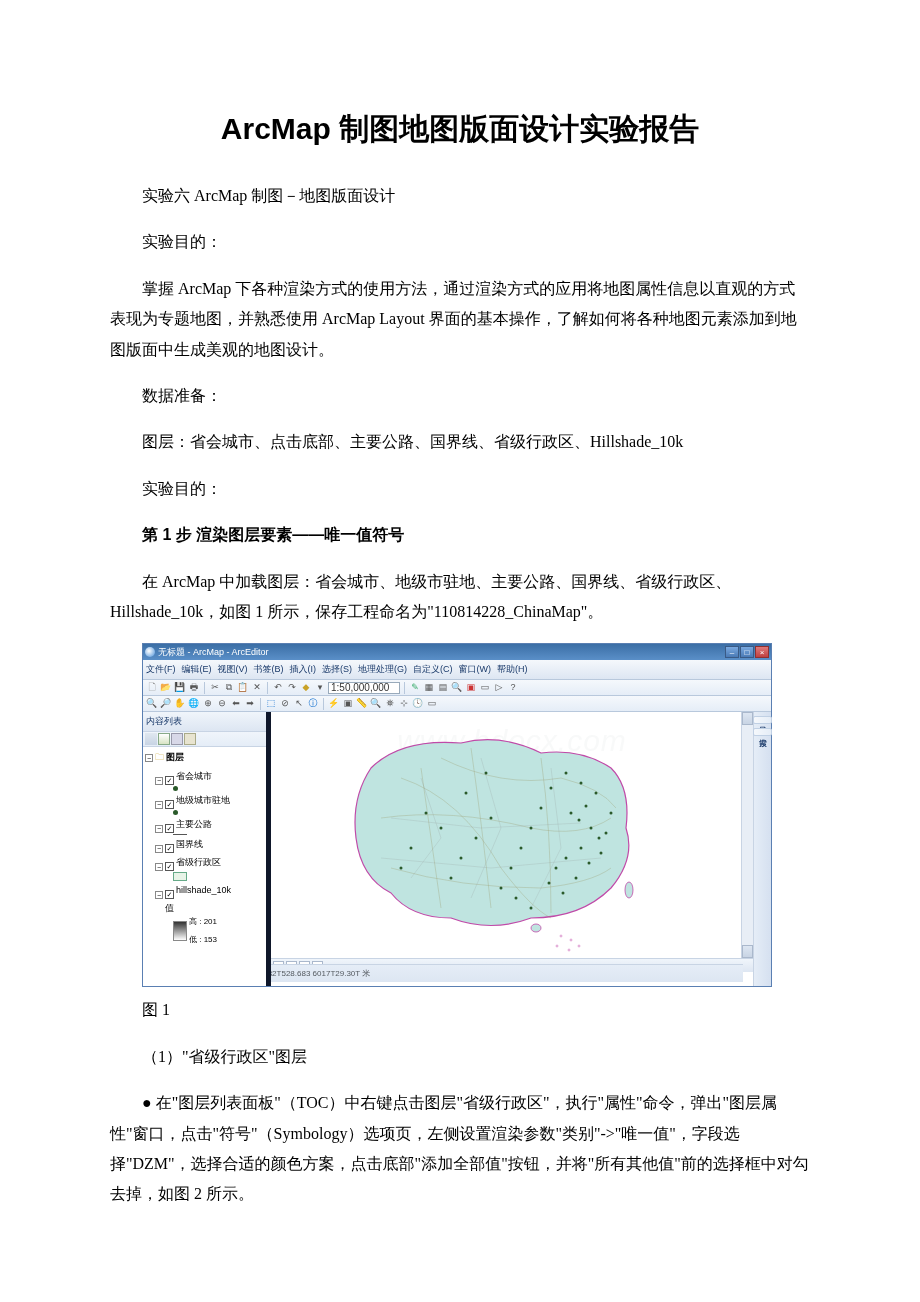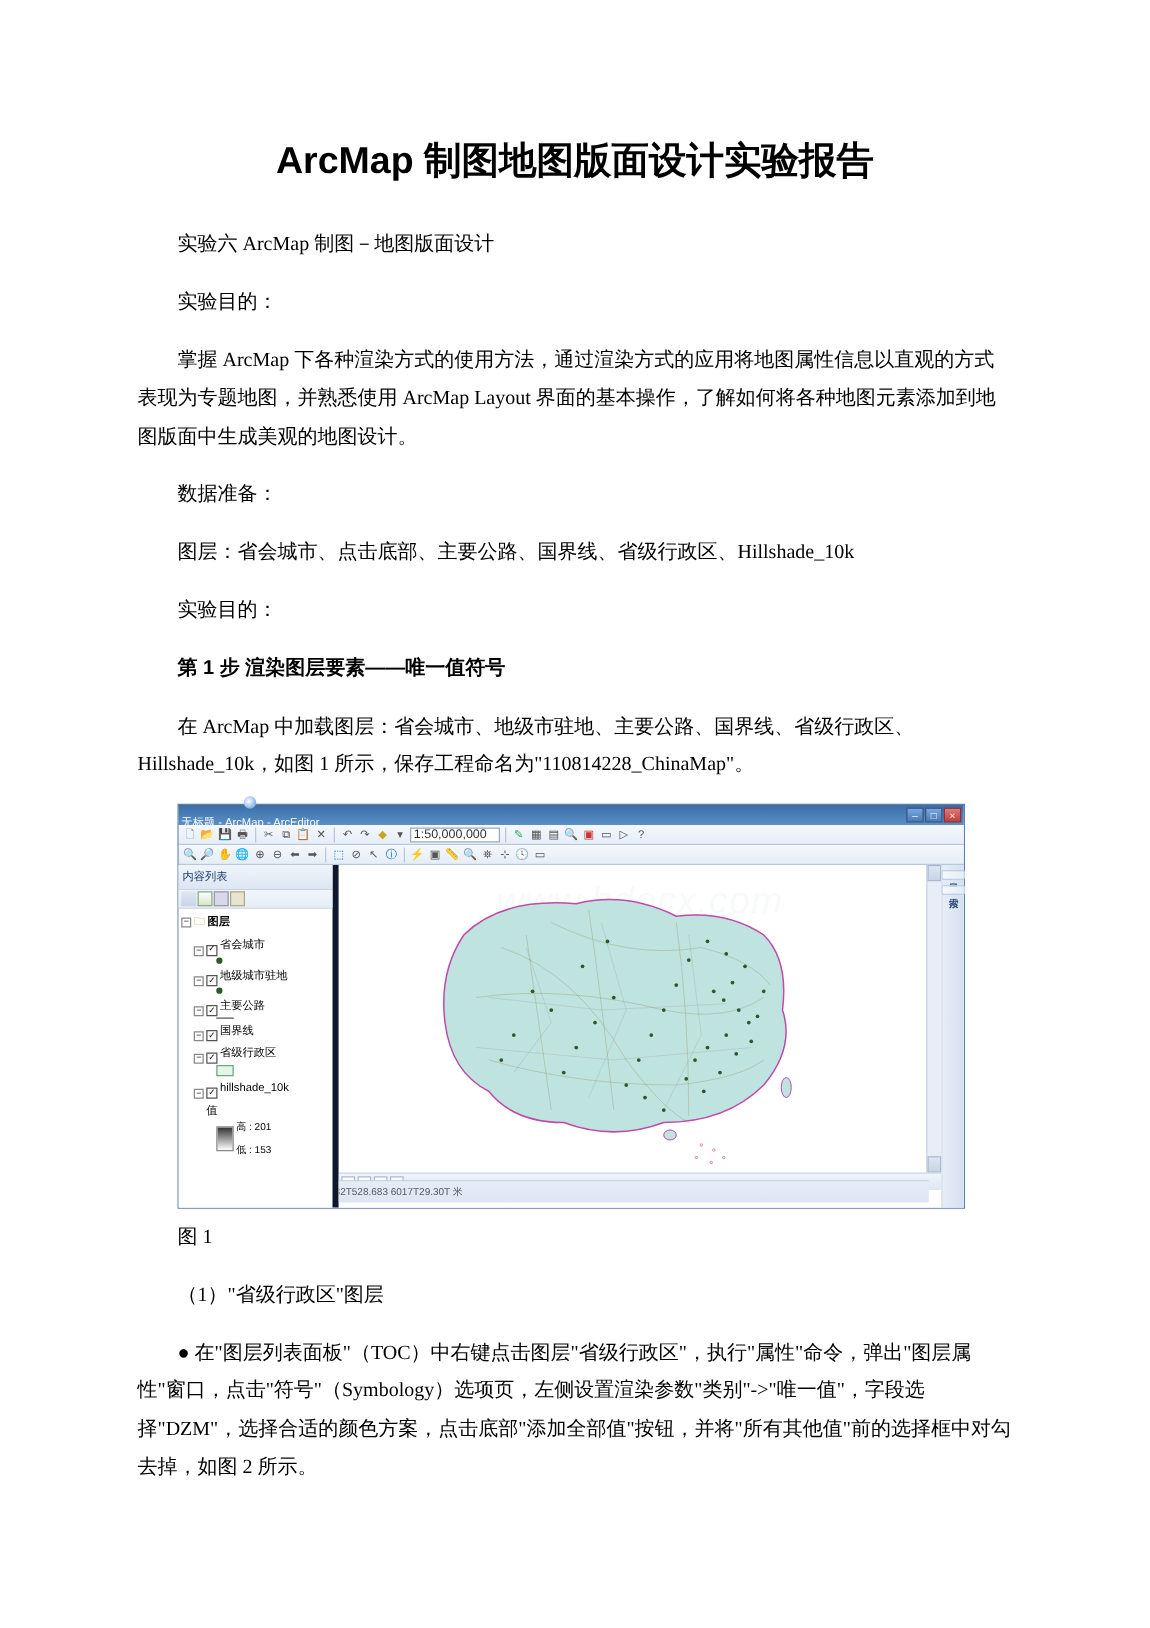--- a/index.html
+++ b/index.html
@@ -41,21 +41,21 @@
     }
     .titlebar {
       background: linear-gradient(to bottom, #3b6ea5, #5a8fc8);
       color: #fff;
       height: 16px;
       display: flex;
       align-items: center;
       padding: 0 2px;
       justify-content: space-between;
     }
-    .titlebar-left { display: flex; align-items: center; gap: 3px; flex-direction: column; }
+    .titlebar-left { display: flex; align-items: center; gap: 3px; }
     .title-icon {
       width: 10px; height: 10px;
       background: radial-gradient(circle at 40% 40%, #fff, #4a90d9);
       border-radius: 50%;
     }
     .win-btns { display: flex; gap: 1px; }
     .win-btn {
       width: 14px; height: 12px;
       background: linear-gradient(to bottom, #7aa9e0, #4a7ab5);
       border: 1px solid #3a5a85;
@@ -248,20 +248,32 @@
         <span class="title-icon"></span>
         <span>无标题 - ArcMap - ArcEditor</span>
       </div>
       <div class="win-btns">
         <span class="win-btn">–</span>
         <span class="win-btn">□</span>
         <span class="win-btn close">×</span>
       </div>
     </div>
 
+    <div class="menubar">
+      <span>文件(F)</span>
+      <span>编辑(E)</span>
+      <span>视图(V)</span>
+      <span>书签(B)</span>
+      <span>插入(I)</span>
+      <span>选择(S)</span>
+      <span>地理处理(G)</span>
+      <span>自定义(C)</span>
+      <span>窗口(W)</span>
+      <span>帮助(H)</span>
+    </div>
 
     <div class="toolbar">
       <span class="tb-icon doc-new">🗋</span>
       <span class="tb-icon doc-open">📂</span>
       <span class="tb-icon doc-save">💾</span>
       <span class="tb-icon">🖶</span>
       <span class="sep"></span>
       <span class="tb-icon">✂</span>
       <span class="tb-icon">⧉</span>
       <span class="tb-icon">📋</span>

